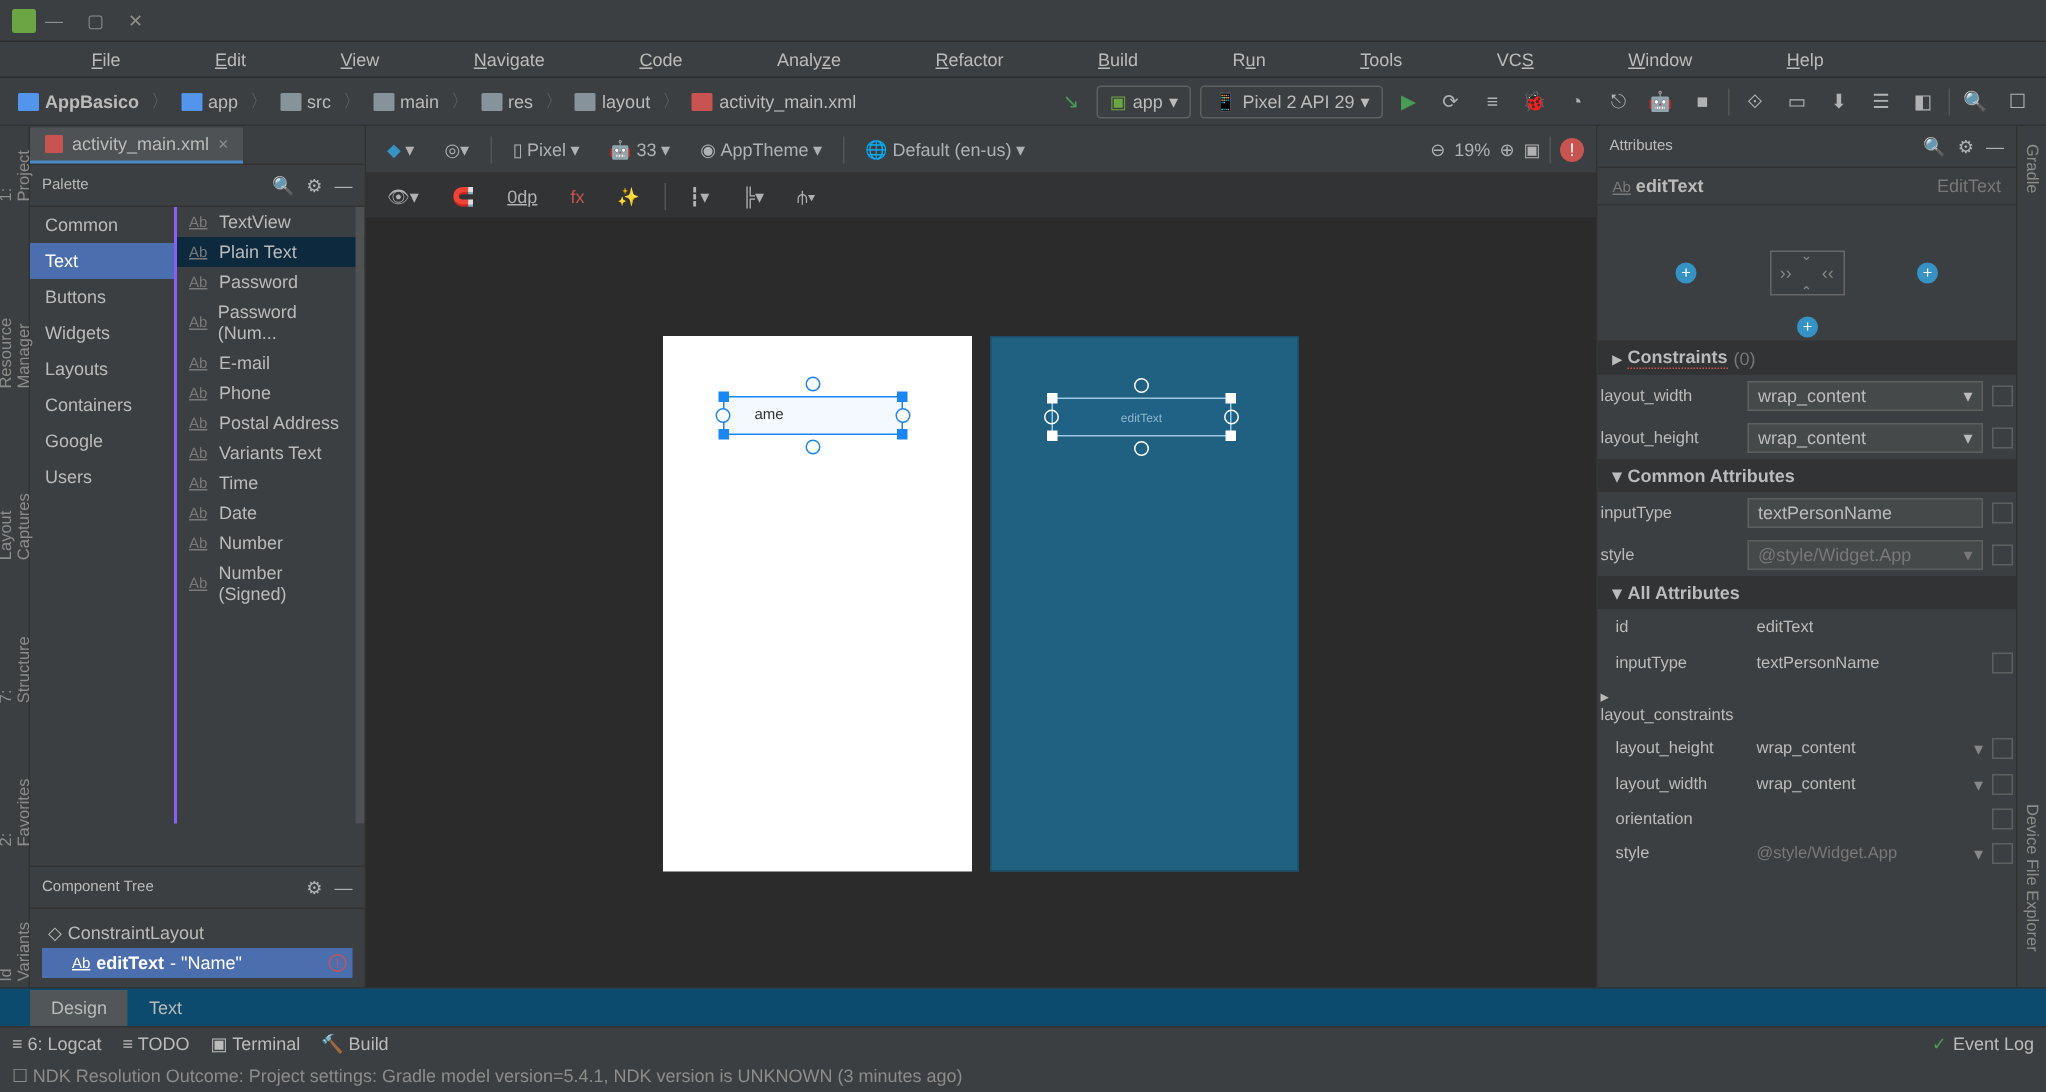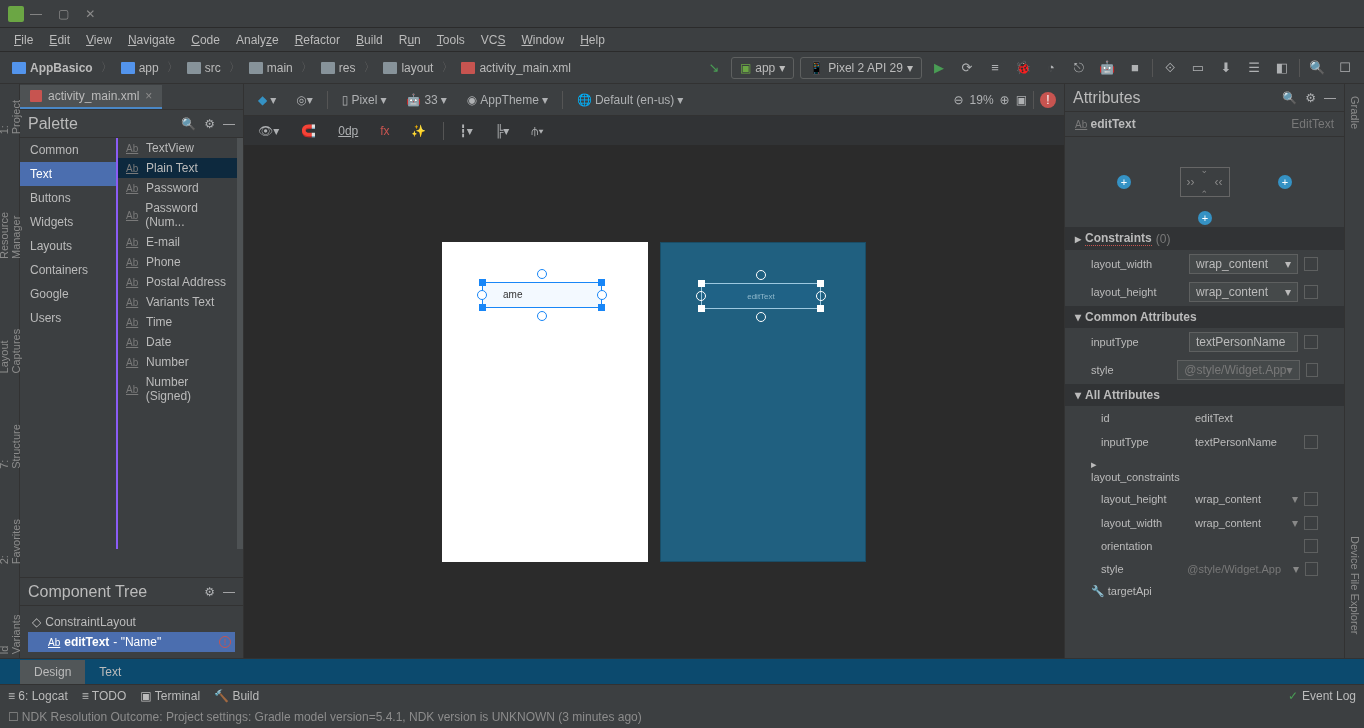--- a/index.html
+++ b/index.html
@@ -3,62 +3,62 @@
 <meta charset="utf-8">
 <style>
 * { margin: 0; padding: 0; box-sizing: border-box; font-family: "Segoe UI", sans-serif; font-size: 12px; }
 body { background: #3c3f41; color: #bbbbbb; width: 1364px; height: 728px; overflow: hidden; position: relative; }
 .titlebar { height: 28px; background: #3c3f41; display: flex; align-items: center; padding: 0 8px; border-bottom: 1px solid #2b2b2b; }
 .titlebar .icon { width: 16px; height: 16px; background: #6ba644; border-radius: 2px; margin-right: 6px; }
 .titlebar .title { color: #8c8c8c; font-size: 11px; flex: 1; }
 .winbtns { display: flex; gap: 16px; color: #8c8c8c; font-size: 14px; }
 .winbtns span { cursor: pointer; }
 .menubar { height: 24px; background: #3c3f41; display: flex; align-items: center; padding: 0 8px; gap: 4px; border-bottom: 1px solid #2b2b2b; }
-.menubar span { color: #bbbbbb; padding: 2px 6px; font-size: 12px; cursor: pointer; }
+.menubar span { color: #bbbbbb; padding: 2px 6px; font-size: 12px; cursor: pointer; margin-left: 47px; }
 .menubar span u { text-decoration: underline; }
 .navbar { height: 32px; background: #3c3f41; display: flex; align-items: center; padding: 0 8px; border-bottom: 1px solid #323232; }
 .nav-left { display: flex; align-items: center; gap: 2px; flex: 1; }
 .nav-item { display: flex; align-items: center; gap: 4px; padding: 2px 4px; color: #bbbbbb; font-size: 12px; }
 .nav-item .nicon { width: 14px; height: 12px; background: #87939a; border-radius: 1px; }
 .nav-sep { color: #666; margin: 0 2px; }
 .nav-right { display: flex; align-items: center; gap: 6px; }
 .toolbtn { width: 22px; height: 22px; display: flex; align-items: center; justify-content: center; color: #afb1b3; cursor: pointer; font-size: 13px; }
 .config-btn { display: flex; align-items: center; gap: 4px; padding: 2px 8px; border: 1px solid #5e6060; border-radius: 3px; font-size: 12px; height: 22px; }
 .main { display: flex; height: calc(100% - 28px - 24px - 32px - 26px - 22px - 22px); }
 .leftside { width: 20px; background: #3c3f41; border-right: 1px solid #323232; display: flex; flex-direction: column; align-items: center; padding-top: 8px; gap: 40px; }
 .sidetab { writing-mode: vertical-rl; transform: rotate(180deg); font-size: 11px; color: #8c8c8c; cursor: pointer; padding: 4px 2px; display:flex; align-items:center; gap:4px;}
 .rightside { width: 20px; background: #3c3f41; border-left: 1px solid #323232; display: flex; flex-direction: column; align-items: center; padding-top: 8px; gap: 40px; }
 .rightside .sidetab { writing-mode: vertical-rl; transform: none; }
 .palette-panel { width: 224px; background: #3c3f41; display: flex; flex-direction: column; border-right: 1px solid #323232; }
 .filetab { height: 26px; background: #3c3f41; display: flex; align-items: center; border-bottom: 1px solid #323232; }
 .filetab-item { background: #4e5254; padding: 4px 10px; display: flex; align-items: center; gap: 6px; font-size: 12px; color:#bbbbbb; border-bottom: 2px solid #4a88c7;}
 .filetab-item .ficon { width: 12px; height: 12px; background: #c75450; border-radius: 1px; }
 .panel-header { height: 28px; display: flex; align-items: center; padding: 0 8px; background: #3c3f41; border-bottom: 1px solid #323232; justify-content: space-between; }
-.panel-header .title { color: #bbbbbb; font-size: 16px; }
+.panel-header .title { color: #bbbbbb; font-size: 10px; }
 .panel-header .tools { display: flex; gap: 8px; color: #afb1b3; }
 .palette-body { display: flex; flex: 1; min-height: 0; }
 .pal-cats { width: 98px; background: #3c3f41; border-right: 2px solid #8b5cf6; }
 .pal-cat { padding: 5px 10px; font-size: 12px; cursor: pointer; }
 .pal-cat.selected { background: #4b6eaf; color: #fff; }
 .pal-items { flex: 1; overflow-y: auto; background: #3c3f41; }
 .pal-item { padding: 3px 8px; display: flex; align-items: center; gap: 6px; font-size: 12px; cursor: pointer; }
 .pal-item.selected { background: #0d293e; }
 .pal-item .ab { color: #7a7a7a; font-size: 10px; text-decoration: underline; width: 14px; }
 .component-tree { border-top: 1px solid #323232; margin-top: 28px; }
 .tree-body { padding: 6px 8px; }
 .tree-item { padding: 3px 4px; display: flex; align-items: center; gap: 4px; font-size: 12px; }
 .tree-item.selected { background: #4b6eaf; color: #fff; }
 .tree-item .warn { margin-left: auto; color: #c75450; border:1px solid #c75450; border-radius:50%; width:12px; height:12px; font-size:9px; display:flex; align-items:center; justify-content:center;}
 .canvas-panel { flex: 1; background: #2b2b2b; display: flex; flex-direction: column; position: relative; }
 .canvas-toolbar { height: 32px; background: #3c3f41; border-bottom: 1px solid #323232; display: flex; align-items: center; padding: 0 8px; gap: 8px; }
 .ct-btn { display: flex; align-items: center; gap: 3px; padding: 2px 6px; color: #afb1b3; font-size: 12px; cursor: pointer; }
 .ct-sep { width: 1px; height: 18px; background: #555; }
 .canvas-toolbar2 { height: 30px; background: #313335; border-bottom: 1px solid #2b2b2b; display: flex; align-items: center; padding: 0 8px; gap: 10px; }
 .canvas-area { flex: 1; background: #2b2b2b; display: flex; align-items: center; justify-content: center; gap: 12px; position: relative; }
-.device { width: 206px; height: 320px; position: relative; }
+.device { width: 206px; height: 357px; position: relative; }
 .device.design { background: #fff; }
 .device.blueprint { background: #206080; border: 1px solid #1a4d66; }
 .edittext-sel { position: absolute; top: 40px; left: 40px; width: 120px; height: 26px; border: 1px solid #1886f7; background: rgba(24,134,247,0.05); }
 .edittext-sel .handle { width: 7px; height: 7px; background: #1886f7; position: absolute; }
 .edittext-sel .h-tl { top: -4px; left: -4px; }
 .edittext-sel .h-tr { top: -4px; right: -4px; }
 .edittext-sel .h-bl { bottom: -4px; left: -4px; }
 .edittext-sel .h-br { bottom: -4px; right: -4px; }
 .edittext-sel .circ { width: 10px; height: 10px; border: 1.5px solid #1886f7; border-radius: 50%; background: #fff; position: absolute; }
 .edittext-sel .c-t { top: -14px; left: 50%; transform: translateX(-50%); }
@@ -70,21 +70,21 @@
 .blueprint .edittext-sel .handle { background: #fff; }
 .blueprint .edittext-sel .circ { border-color: #fff; background: transparent; }
 .blueprint .edittext-sel .txt { color: #8fb8cc; font-size:8px; text-align:center; padding:8px 0;}
 .attr-panel { width: 280px; background: #3c3f41; border-left: 1px solid #323232; display: flex; flex-direction: column; overflow: hidden; }
 .attr-title { padding: 5px 10px; display: flex; justify-content: space-between; font-size: 12px; border-bottom: 1px solid #323232; }
 .attr-title .type { color: #787878; }
 .constraint-widget { height: 90px; display: flex; align-items: center; justify-content: center; position: relative; }
 .cw-box { width: 50px; height: 30px; border: 1px solid #666; position: relative; }
 .cw-plus { width: 14px; height: 14px; background: #3592c4; border-radius: 50%; color: #fff; display: flex; align-items: center; justify-content: center; font-size: 11px; position: absolute; cursor:pointer;}
 .attr-section { background: #313335; padding: 4px 10px; font-size: 12px; font-weight: bold; display:flex; align-items:center; gap:4px;}
-.attr-row { display: flex; align-items: center; padding: 4px 26px; gap: 6px; }
+.attr-row { display: flex; align-items: center; padding: 4px 2px; gap: 6px; }
 .attr-row .label { width: 92px; font-size: 11px; color: #bbbbbb; }
 .attr-row .val { flex: 1; background: #45494a; border: 1px solid #5e6060; padding: 2px 6px; font-size: 11px; color: #bbbbbb; height: 20px; display:flex; align-items:center; justify-content:space-between;}
 .attr-row .valplain { flex: 1; font-size: 11px; color: #bbbbbb; padding:2px 6px;}
 .attr-row .flag { width: 14px; height: 14px; border:1px solid #5e6060; }
 .bottom-tabs { height: 26px; background: #0c4a6e; border-top: 1px solid #323232; display: flex; align-items: center; }
 .btab { padding: 5px 14px; font-size: 12px; cursor: pointer; }
 .btab.active { background: #515658; }
 .statusbar { height: 22px; background: #3c3f41; border-top: 1px solid #323232; display: flex; align-items: center; padding: 0 8px; gap: 14px; font-size: 11px; color: #bbbbbb; }
 .statusbar .right { margin-left: auto; display:flex; align-items:center; gap:4px;}
 .msgbar { height: 22px; background: #3c3f41; display: flex; align-items: center; padding: 0 8px; font-size: 11px; color: #8c8c8c; }
@@ -452,23 +452,20 @@
         <span class="label" style="padding-left:10px">orientation</span>
         <span class="valplain"></span>
         <div class="flag"></div>
       </div>
     <div class="attr-row">
         <span class="label" style="padding-left:10px">style</span>
         <span class="valplain" style="color:#787878">@style/Widget.App</span>
         <span style="color:#888">▾</span>
         <div class="flag"></div>
       </div>
-    <div class="attr-row">
-        <span class="label" style="padding-left:0">🔧 targetApi</span>
-      </div>
   </div>
 
   <div class="rightside">
     <div class="sidetab">Gradle</div>
     <div class="sidetab" style="margin-top:auto; margin-bottom:20px">Device File Explorer</div>
   </div>
 </div>
 
 <div class="bottom-tabs" style="padding-left:20px">
   <div class="btab active">Design</div>

